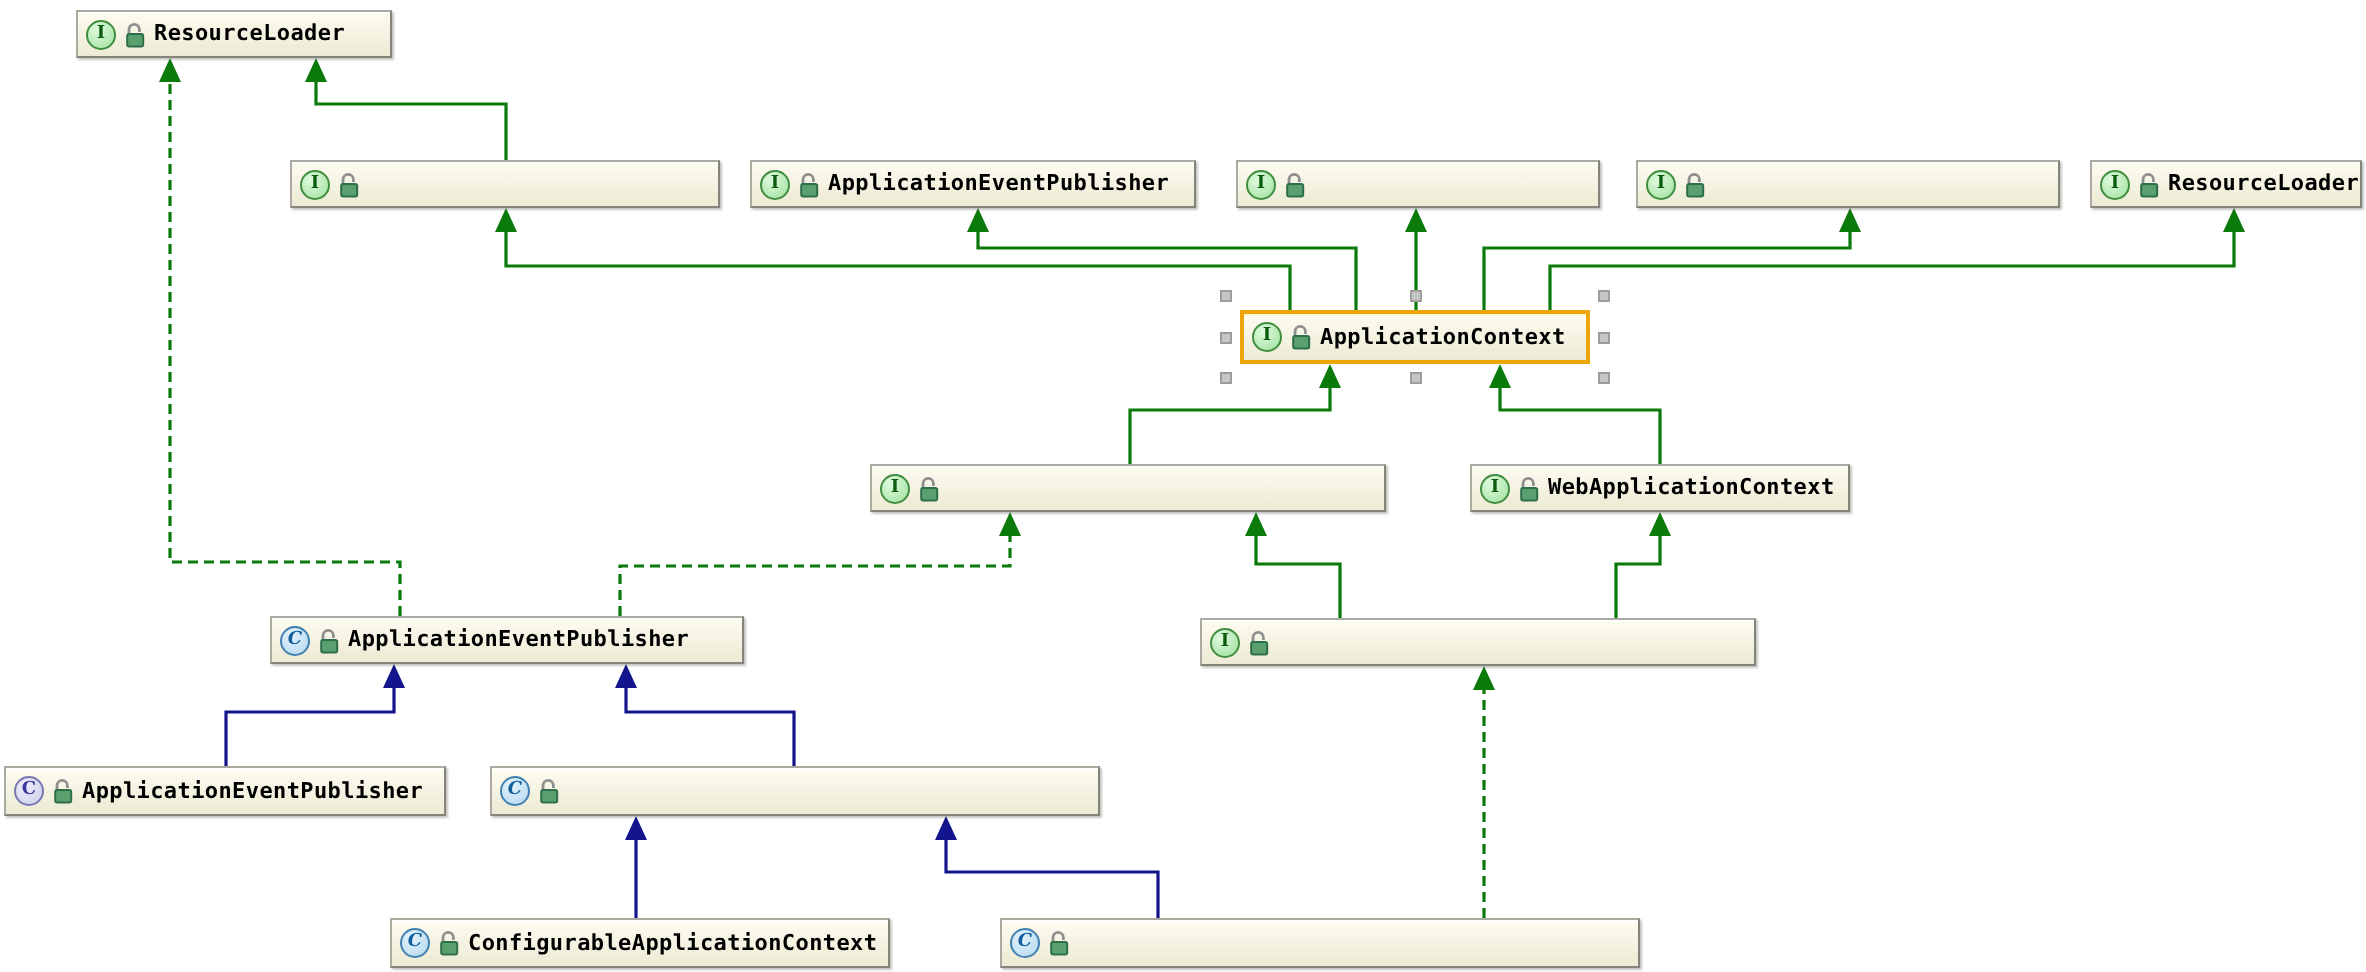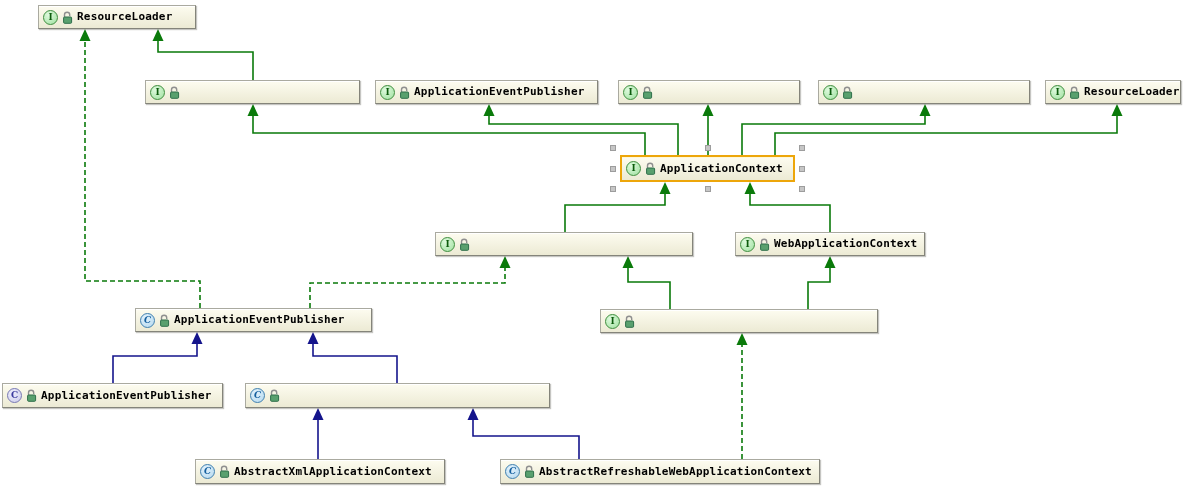--- a/index.html
+++ b/index.html
@@ -222,24 +222,23 @@
           <path d="M2.5 6.5 V3.8 A2.6 2.6 0 0 1 7.7 3.8 V5" fill="none" stroke="#8f8f8f" stroke-width="1.4"></path>
           <rect x="1.6" y="6" width="8" height="6.3" rx="1" fill="#59a06e" stroke="#2e6e4a" stroke-width="1"></rect>
         </svg>
       </div>
       <div class="node" style="left: 195px; top: 459px; width: 250px; height: 25px;">
         <span class="type-icon abstract-class">C</span>
         <svg class="lock-icon" width="11" height="13" viewBox="0 0 11 13">
           <path d="M2.5 6.5 V3.8 A2.6 2.6 0 0 1 7.7 3.8 V5" fill="none" stroke="#8f8f8f" stroke-width="1.4"></path>
           <rect x="1.6" y="6" width="8" height="6.3" rx="1" fill="#59a06e" stroke="#2e6e4a" stroke-width="1"></rect>
         </svg>
-        <span class="node-label">AbstractXmlApplicationContext</span>
+        <span class="node-label">ConfigurableApplicationContext</span>
       </div>
       <div class="node" style="left: 500px; top: 459px; width: 320px; height: 25px;">
         <span class="type-icon abstract-class">C</span>
         <svg class="lock-icon" width="11" height="13" viewBox="0 0 11 13">
           <path d="M2.5 6.5 V3.8 A2.6 2.6 0 0 1 7.7 3.8 V5" fill="none" stroke="#8f8f8f" stroke-width="1.4"></path>
           <rect x="1.6" y="6" width="8" height="6.3" rx="1" fill="#59a06e" stroke="#2e6e4a" stroke-width="1"></rect>
         </svg>
-        <span class="node-label">AbstractRefreshableWebApplicationContext</span>
       </div>
     </div>
 </div>
 
 </body></html>

